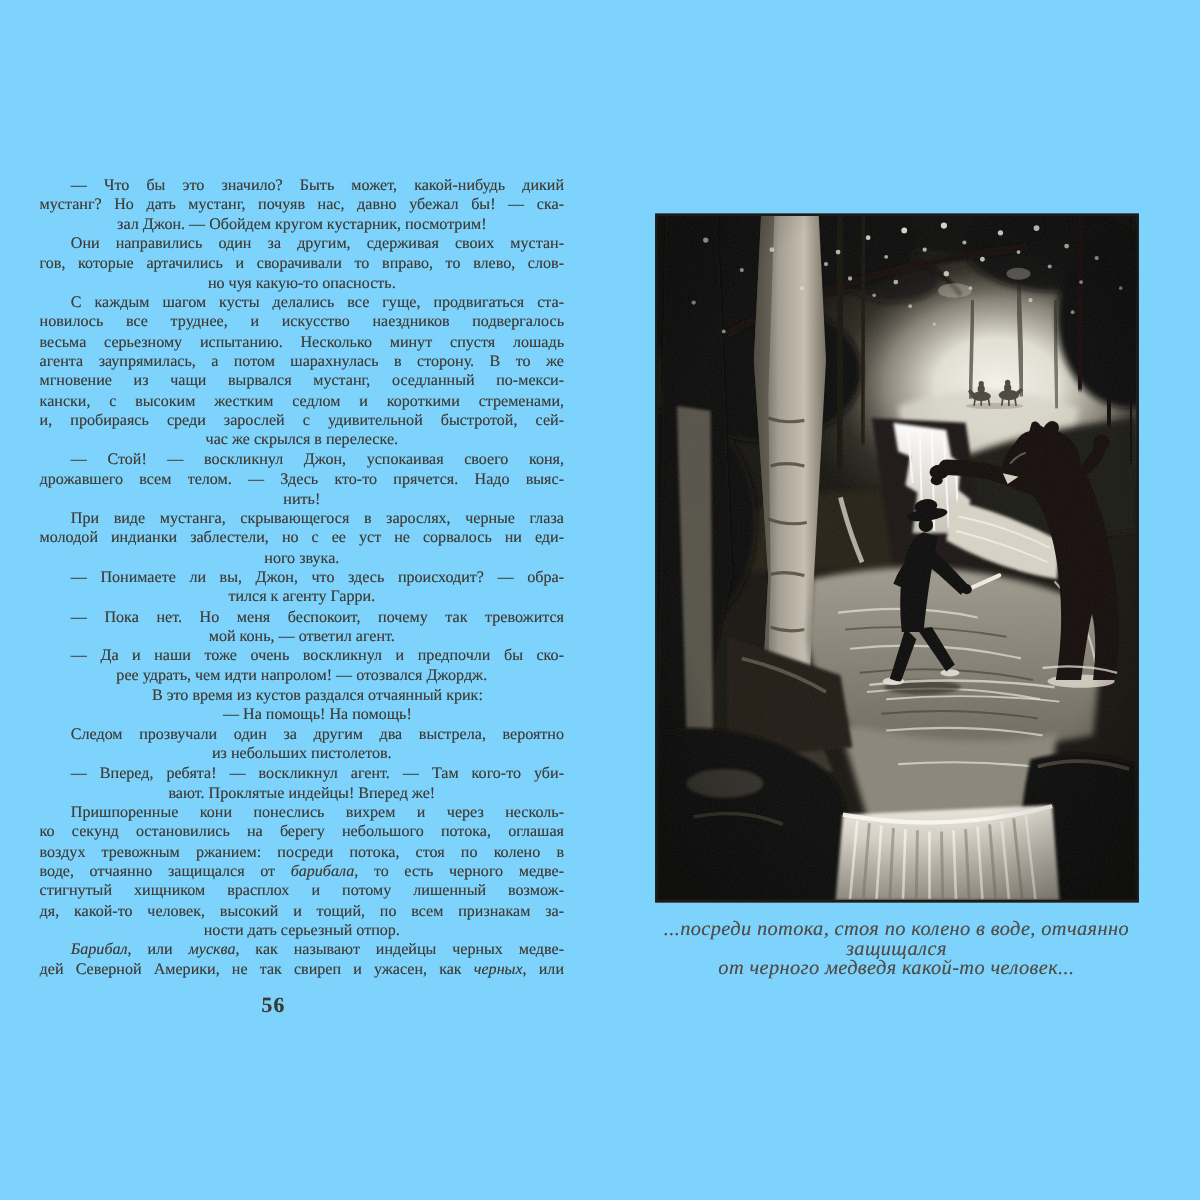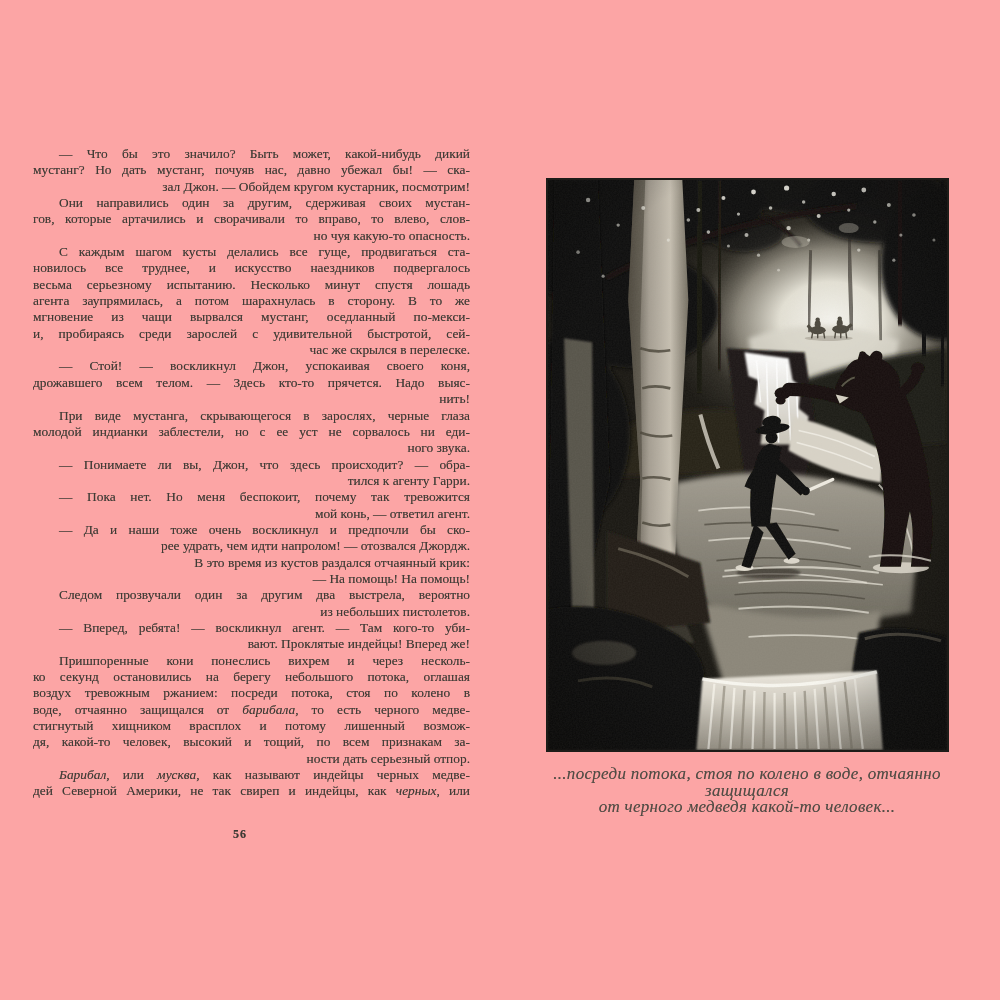--- a/index.html
+++ b/index.html
@@ -1,32 +1,32 @@
 <!DOCTYPE html>
 <html lang="ru"><head>
 <meta charset="utf-8">
 <style>
   html,body{margin:0;padding:0;background:#ffffff;}
   .spread{
-    position:relative;width:1000px;height:1000px;background:#fca5a5;
+    position:relative;width:1000px;height:1000px;background:#7dd3fc;
     font-family:"Liberation Serif","DejaVu Serif",serif;overflow:hidden;
   }
   
   .text-block{
     position:absolute;left:33px;top:146px;width:437px;
     font-size:13.4px;line-height:16.35px;color:#403c36;
     text-shadow:0 0 .5px rgba(64,60,54,.55);
   }
-  .tline{height:16.35px;overflow:hidden;text-align:right;}
+  .tline{height:16.35px;overflow:hidden;text-align:center;}
   .tline.just{text-align:justify;text-align-last:justify;}
   .tline.indent{padding-left:26px;}
   .tline i{font-style:italic;}
   .page-number{
-    position:absolute;left:45px;top:827px;width:390px;text-align:center;
-    font-size:12px;font-weight:bold;color:#3d3a34;letter-spacing:1px;
+    position:absolute;left:33px;top:827px;width:390px;text-align:center;
+    font-size:18px;font-weight:bold;color:#3d3a34;letter-spacing:1px;
     text-shadow:0 0 .5px rgba(60,56,50,.6);
   }
   
   .plate{
     position:absolute;left:546px;top:178px;width:403px;height:574px;
     border:2px solid #1d1c18;box-sizing:border-box;background:#16140f;
   }
   .plate svg{display:block;width:100%;height:100%;}
   .caption{
     position:absolute;left:521px;top:766px;width:452px;text-align:center;
@@ -44,20 +44,21 @@
       <div class="tline just"><span>мустанг? Но дать мустанг, почуяв нас, давно убежал бы! — ска-</span></div>
       <div class="tline"><span>зал Джон. — Обойдем кругом кустарник, посмотрим!</span></div>
       <div class="tline indent just"><span>Они направились один за другим, сдерживая своих мустан-</span></div>
       <div class="tline just"><span>гов, которые артачились и сворачивали то вправо, то влево, слов-</span></div>
       <div class="tline"><span>но чуя какую-то опасность.</span></div>
       <div class="tline indent just"><span>С каждым шагом кусты делались все гуще, продвигаться ста-</span></div>
       <div class="tline just"><span>новилось все труднее, и искусство наездников подвергалось</span></div>
       <div class="tline just"><span>весьма серьезному испытанию. Несколько минут спустя лошадь</span></div>
       <div class="tline just"><span>агента заупрямилась, а потом шарахнулась в сторону. В то же</span></div>
       <div class="tline just"><span>мгновение из чащи вырвался мустанг, оседланный по-мекси-</span></div>
+      <div class="tline just"><span>кански, с высоким жестким седлом и короткими стременами,</span></div>
       <div class="tline just"><span>и, пробираясь среди зарослей с удивительной быстротой, сей-</span></div>
       <div class="tline"><span>час же скрылся в перелеске.</span></div>
       <div class="tline indent just"><span>— Стой! — воскликнул Джон, успокаивая своего коня,</span></div>
       <div class="tline just"><span>дрожавшего всем телом. — Здесь кто-то прячется. Надо выяс-</span></div>
       <div class="tline"><span>нить!</span></div>
       <div class="tline indent just"><span>При виде мустанга, скрывающегося в зарослях, черные глаза</span></div>
       <div class="tline just"><span>молодой индианки заблестели, но с ее уст не сорвалось ни еди-</span></div>
       <div class="tline"><span>ного звука.</span></div>
       <div class="tline indent just"><span>— Понимаете ли вы, Джон, что здесь происходит? — обра-</span></div>
       <div class="tline"><span>тился к агенту Гарри.</span></div>
@@ -72,21 +73,21 @@
       <div class="tline indent just"><span>— Вперед, ребята! — воскликнул агент. — Там кого-то уби-</span></div>
       <div class="tline"><span>вают. Проклятые индейцы! Вперед же!</span></div>
       <div class="tline indent just"><span>Пришпоренные кони понеслись вихрем и через несколь-</span></div>
       <div class="tline just"><span>ко секунд остановились на берегу небольшого потока, оглашая</span></div>
       <div class="tline just"><span>воздух тревожным ржанием: посреди потока, стоя по колено в</span></div>
       <div class="tline just"><span>воде, отчаянно защищался от </span><i>барибала</i><span>, то есть черного медве-</span></div>
       <div class="tline just"><span>стигнутый хищником врасплох и потому лишенный возмож-</span></div>
       <div class="tline just"><span>дя, какой-то человек, высокий и тощий, по всем признакам за-</span></div>
       <div class="tline"><span>ности дать серьезный отпор.</span></div>
       <div class="tline indent just"><i>Барибал</i><span>, или </span><i>мусква</i><span>, как называют индейцы черных медве-</span></div>
-      <div class="tline just"><span>дей Северной Америки, не так свиреп и индейцы, как </span><i>черных</i><span>, или</span></div>
+      <div class="tline just"><span>дей Северной Америки, не так свиреп и ужасен, как </span><i>черных</i><span>, или</span></div>
     </div>
   <div class="page-number">56</div>
 
   <div class="plate" title="Человек в шляпе, стоя по колено в лесном потоке у водопада, отбивается ножом от стоящего на задних лапах черного медведя; позади на светлой поляне видны два всадника">
     <svg viewBox="0 0 398 569" preserveAspectRatio="none">
       <defs>
         <radialGradient id="glow" cx="50%" cy="50%" r="50%">
           <stop offset="0%" stop-color="#f4f3ed"></stop>
           <stop offset="30%" stop-color="#e3e0d4"></stop>
           <stop offset="55%" stop-color="#9a9588" stop-opacity=".85"></stop>

